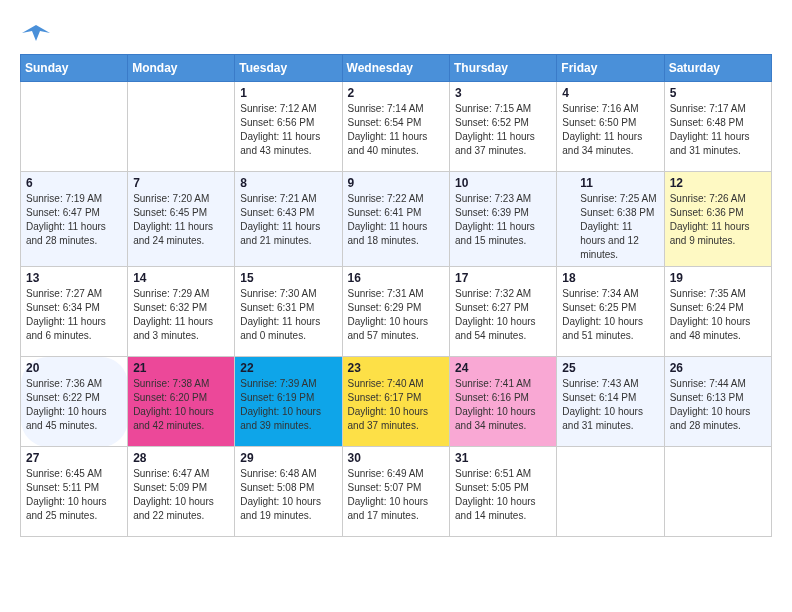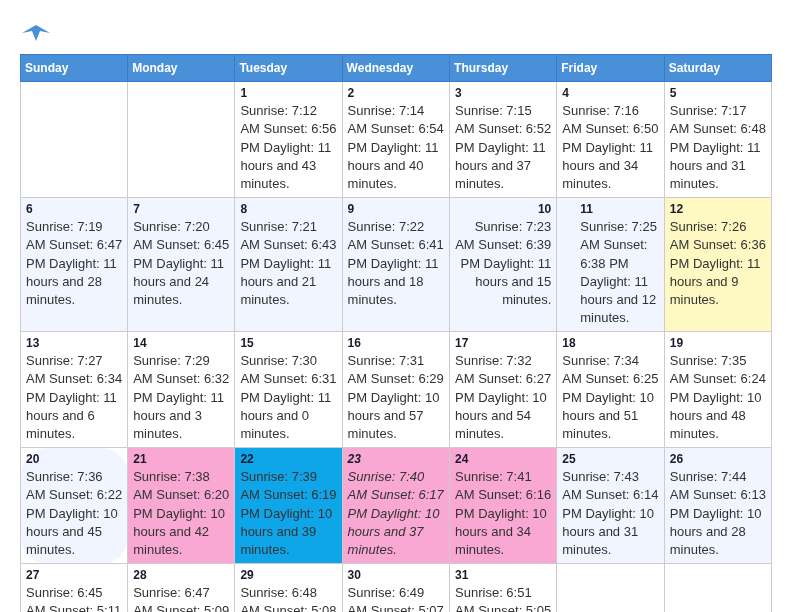--- a/index.html
+++ b/index.html
@@ -68,21 +68,21 @@
     }
     .day-number {
       font-weight: bold;
       font-size: 12px;
       margin-bottom: 2px;
       color: #1a1a2e;
     }
     .day-info {
       color: #333;
       line-height: 1.4;
-      font-size: 13px;
+      font-size: 10px;
     }
     .empty-cell {
       background: #fff !important;
     }
   </style>
 </head>
 <body>
 
 <div class="header">
   <div class="logo">
@@ -169,21 +169,21 @@
           <div class="day-info">Sunrise: 7:21 AM
 Sunset: 6:43 PM
 Daylight: 11 hours and 21 minutes.</div>
         </td>
         <td style="background: rgb(240, 245, 255);">
           <div class="day-number">9</div>
           <div class="day-info">Sunrise: 7:22 AM
 Sunset: 6:41 PM
 Daylight: 11 hours and 18 minutes.</div>
         </td>
-        <td style="background: rgb(240, 245, 255); text-align: right;">
+        <td style="background: rgb(240, 245, 255);">
           <div class="day-number">10</div>
           <div class="day-info">Sunrise: 7:23 AM
 Sunset: 6:39 PM
 Daylight: 11 hours and 15 minutes.</div>
         </td>
         <td style="background: rgb(240, 245, 255); padding-left: 23px;">
           <div class="day-number">11</div>
           <div class="day-info">Sunrise: 7:25 AM
 Sunset: 6:38 PM
 Daylight: 11 hours and 12 minutes.</div>
@@ -239,33 +239,33 @@
 Daylight: 10 hours and 48 minutes.</div>
         </td>
       </tr>
       <tr>
         <td style="background: rgb(240, 245, 255); border-radius: 27px;">
           <div class="day-number">20</div>
           <div class="day-info">Sunrise: 7:36 AM
 Sunset: 6:22 PM
 Daylight: 10 hours and 45 minutes.</div>
         </td>
-        <td style="background: #f9a8d4;">
+        <td style="background: #ec4899;">
           <div class="day-number">21</div>
           <div class="day-info">Sunrise: 7:38 AM
 Sunset: 6:20 PM
 Daylight: 10 hours and 42 minutes.</div>
         </td>
         <td style="background: #0ea5e9;">
           <div class="day-number">22</div>
           <div class="day-info">Sunrise: 7:39 AM
 Sunset: 6:19 PM
 Daylight: 10 hours and 39 minutes.</div>
         </td>
-        <td style="background: #f9a8d4; font-style: italic;">
+        <td style="background: #fde047;">
           <div class="day-number">23</div>
           <div class="day-info">Sunrise: 7:40 AM
 Sunset: 6:17 PM
 Daylight: 10 hours and 37 minutes.</div>
         </td>
         <td style="background: #f9a8d4;">
           <div class="day-number">24</div>
           <div class="day-info">Sunrise: 7:41 AM
 Sunset: 6:16 PM
 Daylight: 10 hours and 34 minutes.</div>

